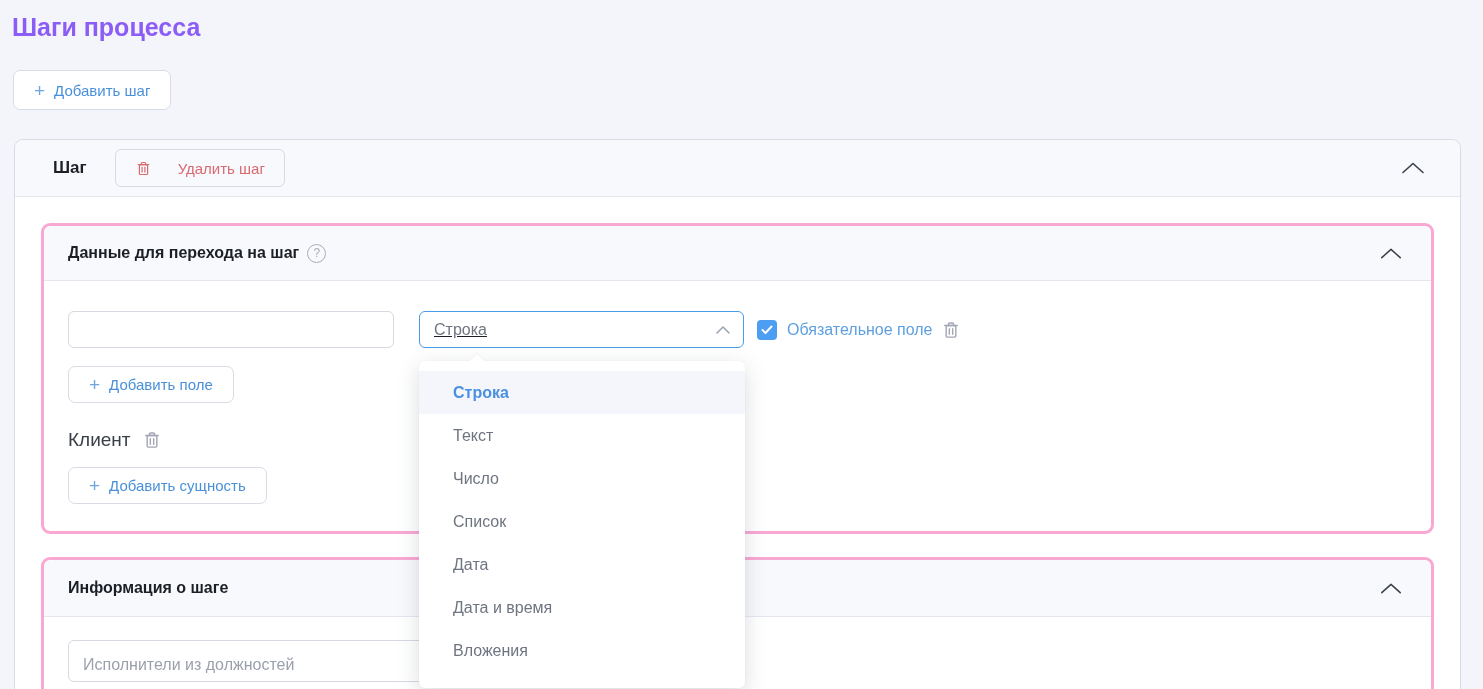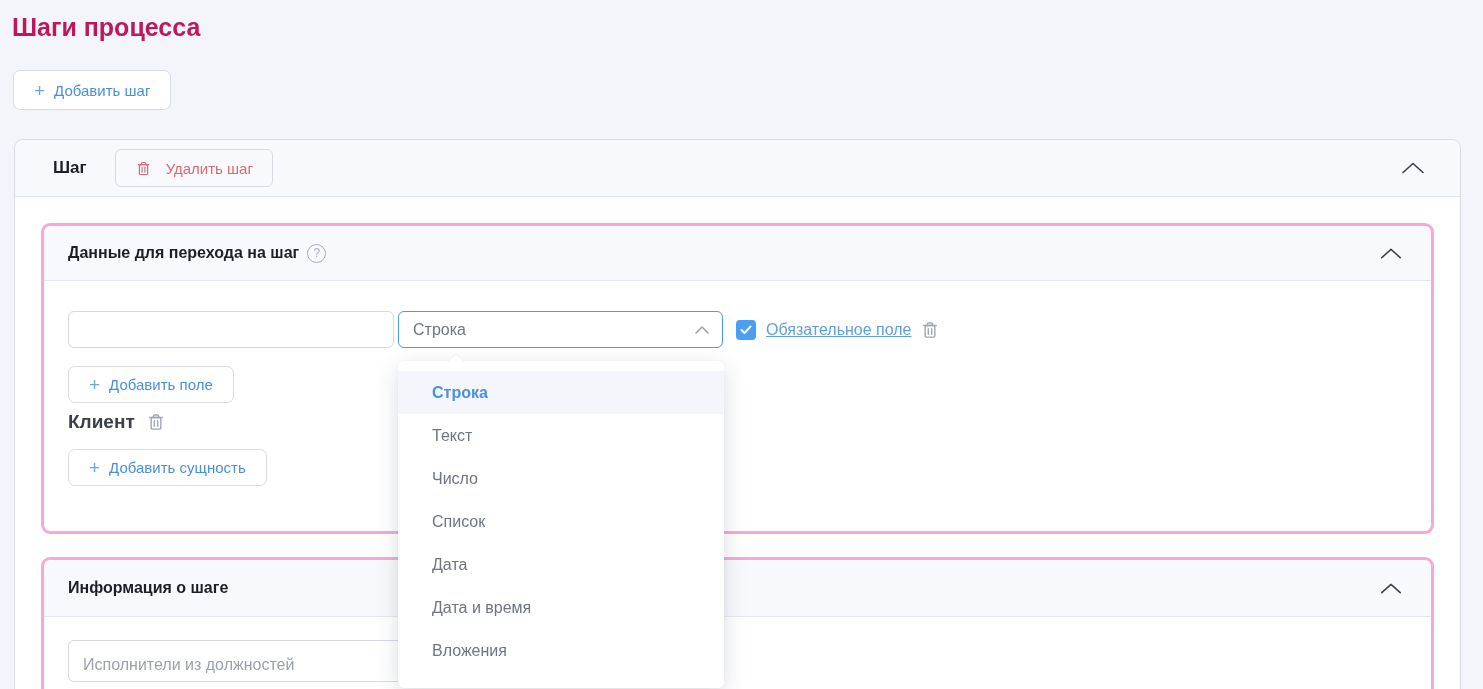--- a/index.html
+++ b/index.html
@@ -7,21 +7,21 @@
   body {
     font-family: "Liberation Sans", "DejaVu Sans", sans-serif;
     background: #f4f5fa;
     color: #1c1f26;
     position: relative;
   }
   .page-title {
     margin: 13px 0 0 12px;
     font-size: 25px;
     font-weight: 700;
-    color: #be185d;
+    color: #8b5cf6;
   }
   .btn-light {
     display: inline-flex;
     align-items: center;
     gap: 9px;
     height: 40px;
     padding: 0 20px;
     background: #ffffff;
     border: 1px solid #d9dbe6;
     border-radius: 7px;
@@ -65,21 +65,21 @@
     font-size: 16px;
     color: #3a3f49;
     font-family: inherit;
     outline: none;
   }
   .text-input::placeholder { color: #9ba0ad; }
   .step-name-input { width: 385px; }
   .btn-danger {
     display: inline-flex;
     align-items: center;
-    gap: 14px;
+    gap: 26px;
     height: 38px;
     padding: 0 19px;
     margin-left: 12px;
     background: transparent;
     border: 1px solid #d9dbe4;
     border-radius: 6px;
     color: #d96a70;
     font-size: 15px;
     cursor: pointer;
     font-family: inherit;
@@ -113,21 +113,21 @@
     border: 1px solid #a9adbb;
     border-radius: 50%;
     display: inline-flex; align-items: center; justify-content: center;
     font-size: 12px; color: #a9adbb;
   }
   .section-body { padding: 30px 24px 27px 24px; position: relative; }
   .transition-body { min-height: 250px; }
 
   .field-row { display: flex; align-items: center; }
   .field-name-input { width: 326px; height: 37px; }
-  .select-wrap { position: relative; margin-left: 4px; }
+  .select-wrap { position: relative; margin-left: 25px; text-decoration: underline; }
   .select-box {
     width: 325px; height: 37px;
     border: 1px solid #4a9be8;
     border-radius: 6px;
     background: #fff;
     display: flex; align-items: center;
     padding: 0 12px 0 14px;
     cursor: pointer;
   }
   .select-box .select-value { font-size: 16px; color: #707580; flex: 1; }
@@ -136,31 +136,30 @@
     margin-left: 13px;
     border-radius: 4px;
     background: #4b9ef1;
     display: inline-flex; align-items: center; justify-content: center;
     cursor: pointer;
   }
   .checkbox-label {
     margin-left: 10px;
     font-size: 16px;
     color: #5d9fe0;
-    text-decoration: underline;
   }
   .trash-btn {
     background: none; border: none; cursor: pointer;
     display: inline-flex; align-items: center;
     color: #a2a6b5;
     margin-left: 8px;
     padding: 0;
   }
   .add-field-btn { margin-top: 18px; height: 37px; font-size: 15px; }
-  .entity-row { display: flex; align-items: center; margin-top: 8px; gap: 11px; font-weight: bold; }
+  .entity-row { display: flex; align-items: center; margin-top: 26px; gap: 11px; }
   .entity-name { font-size: 19px; color: #3a3f49; }
   .add-entity-btn { margin-top: 16px; height: 37px; font-size: 15px; }
 
   
   .dropdown-panel {
     position: absolute;
     left: 0;
     top: 50px;
     width: 326px;
     background: #fff;

